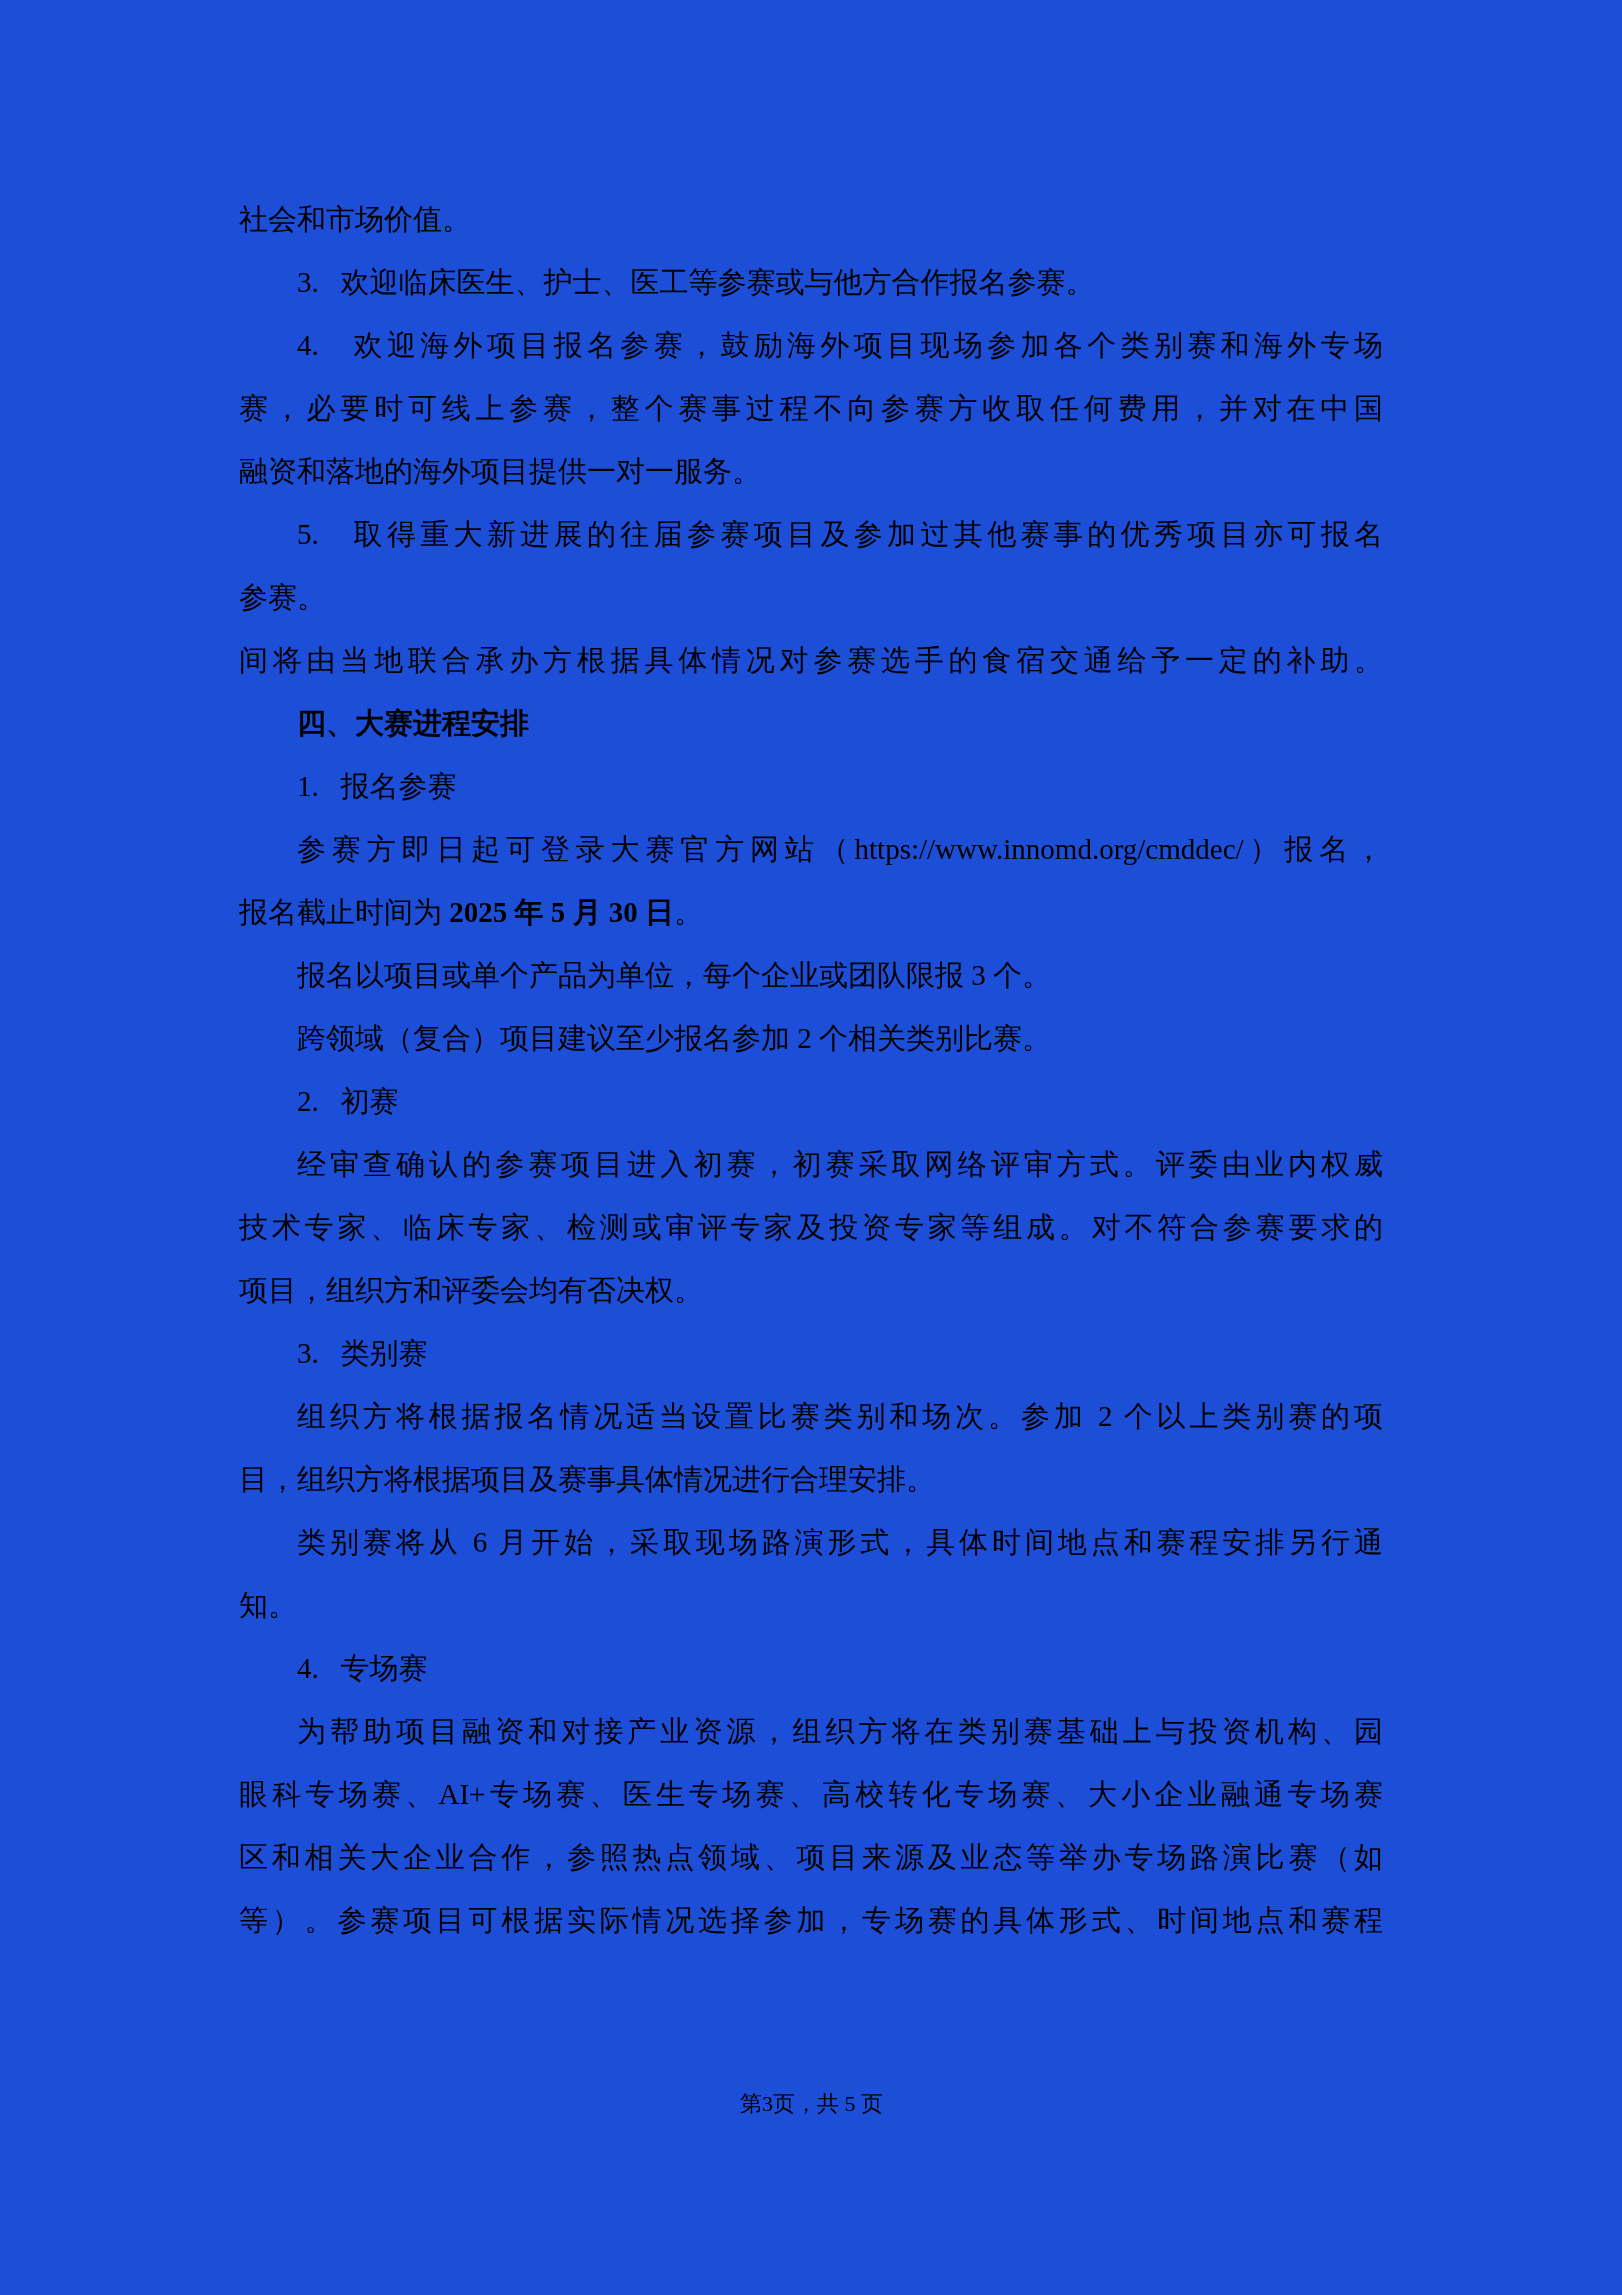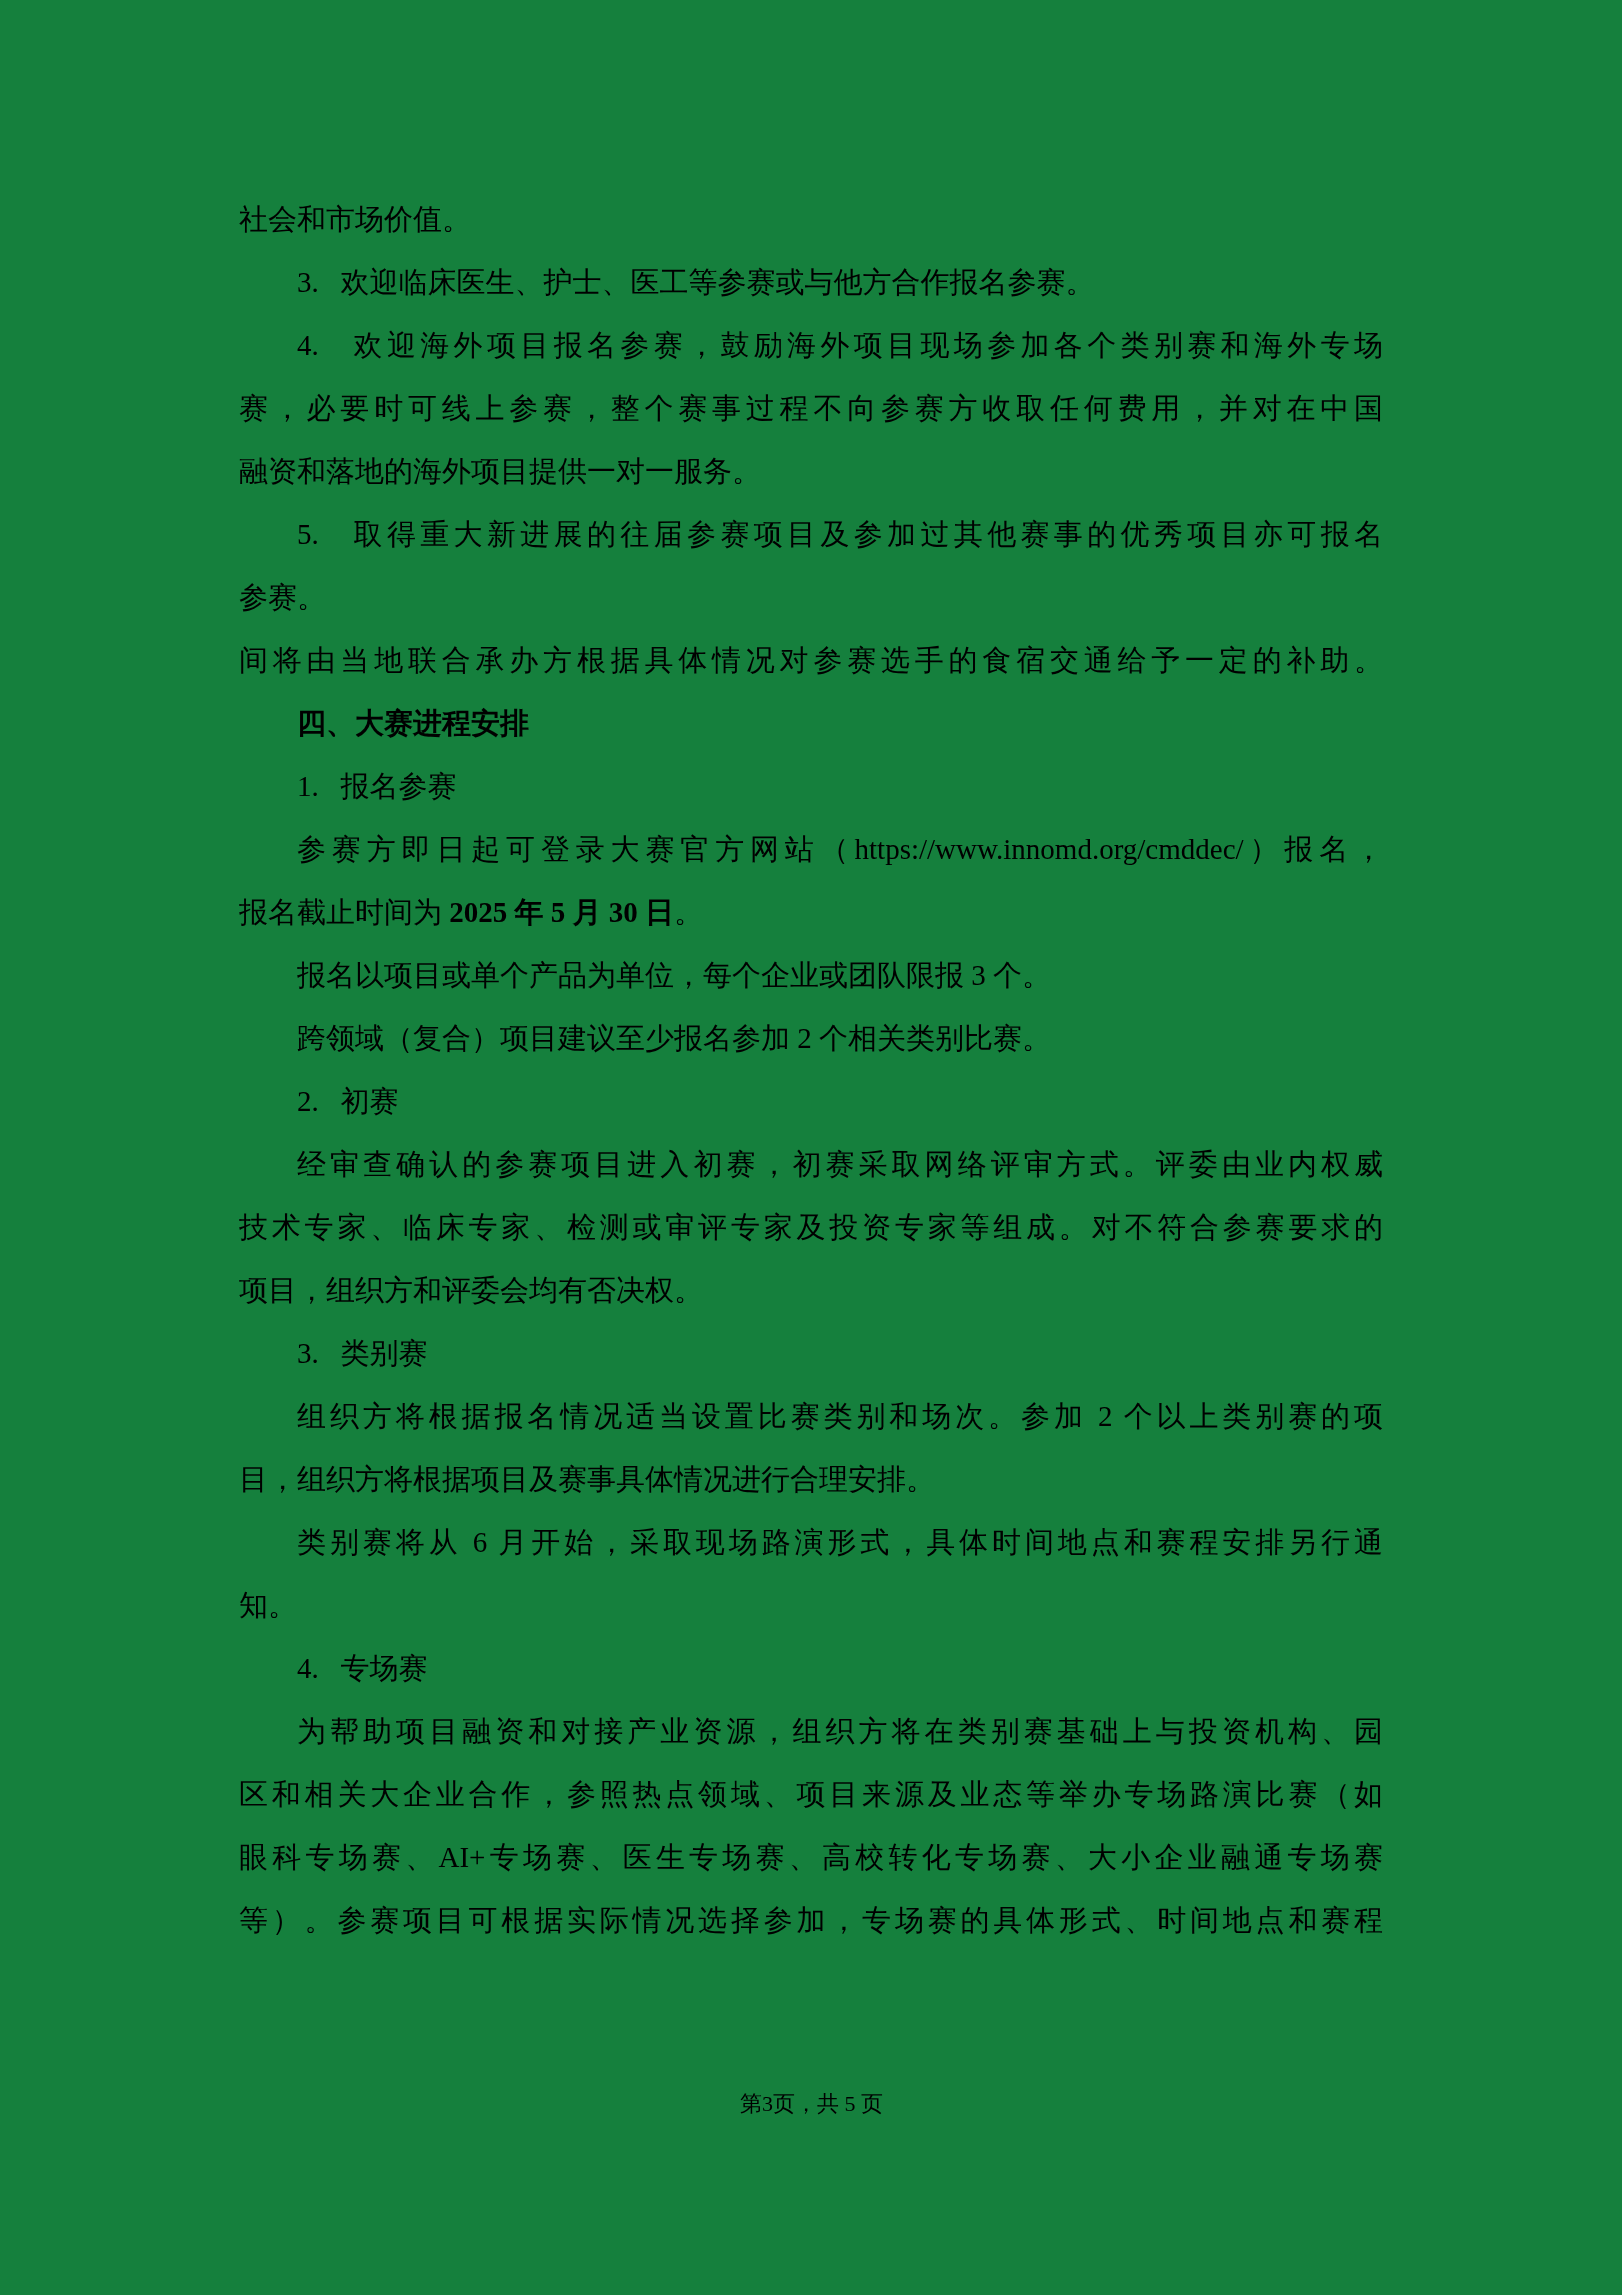--- a/index.html
+++ b/index.html
@@ -4,21 +4,21 @@
 <style>
   html, body {
     margin: 0;
     padding: 0;
     background: #ffffff;
   }
   .page {
     position: relative;
     width: 1623px;
     height: 2295px;
-    background: #15803d;
+    background: #1d4ed8;
     color: #000000;
     font-family: "Liberation Serif", "DejaVu Serif", serif;
     overflow: hidden;
   }
   .body-text {
     position: absolute;
     left: 239px;
     top: 188px;
     width: 1144px;
   }
@@ -77,19 +77,19 @@
     <div class="line indent fill">经审查确认的参赛项目进入初赛，初赛采取网络评审方式。评委由业内权威</div>
     <div class="line fill">技术专家、临床专家、检测或审评专家及投资专家等组成。对不符合参赛要求的</div>
     <div class="line">项目，组织方和评委会均有否决权。</div>
     <div class="line indent">3.&nbsp;&nbsp;&nbsp;类别赛</div>
     <div class="line indent fill">组织方将根据报名情况适当设置比赛类别和场次。参加 2 个以上类别赛的项</div>
     <div class="line">目，组织方将根据项目及赛事具体情况进行合理安排。</div>
     <div class="line indent fill">类别赛将从 6 月开始，采取现场路演形式，具体时间地点和赛程安排另行通</div>
     <div class="line">知。</div>
     <div class="line indent">4.&nbsp;&nbsp;&nbsp;专场赛</div>
     <div class="line indent fill">为帮助项目融资和对接产业资源，组织方将在类别赛基础上与投资机构、园</div>
+    <div class="line fill">眼科专场赛、AI+专场赛、医生专场赛、高校转化专场赛、大小企业融通专场赛</div>
     <div class="line fill">区和相关大企业合作，参照热点领域、项目来源及业态等举办专场路演比赛（如</div>
-    <div class="line fill">眼科专场赛、AI+专场赛、医生专场赛、高校转化专场赛、大小企业融通专场赛</div>
     <div class="line fill">等）。参赛项目可根据实际情况选择参加，专场赛的具体形式、时间地点和赛程</div>
   </div>
   <div class="footer">第3页，共 5 页</div>
 </div>
 
 
 </body></html>

